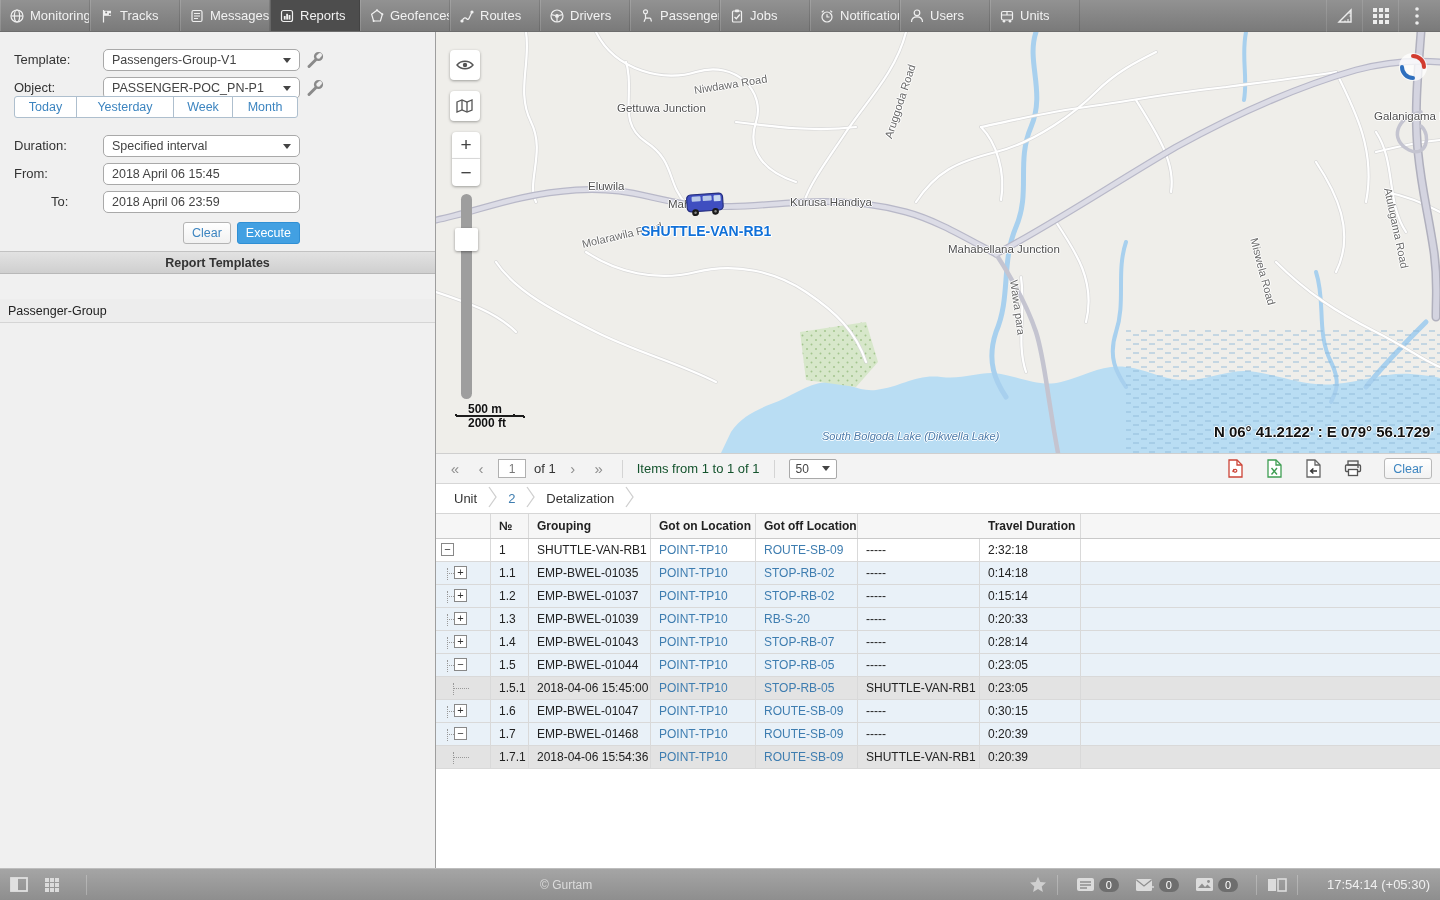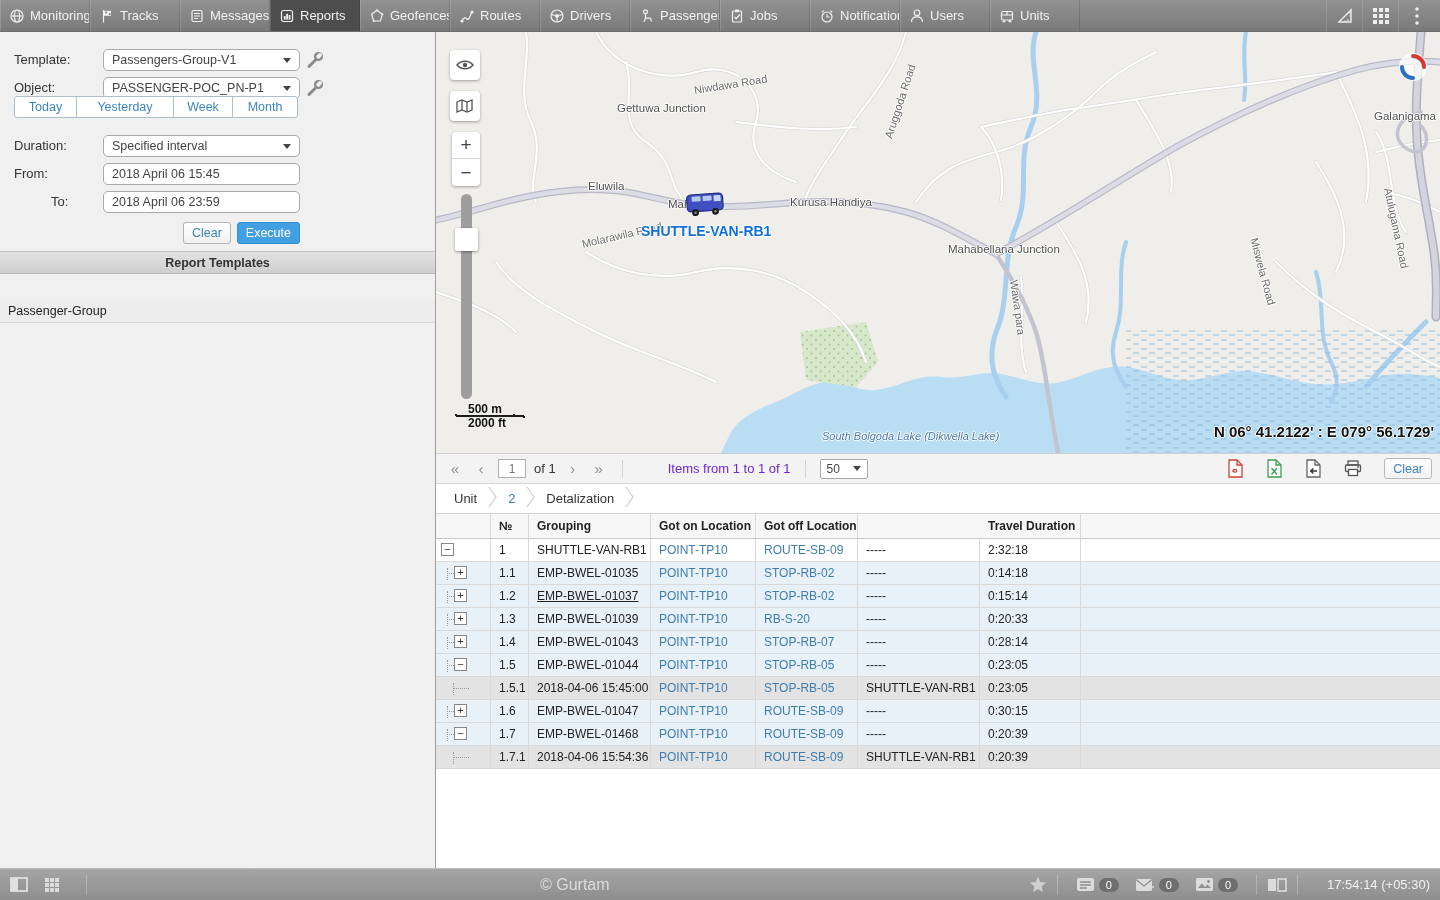--- a/index.html
+++ b/index.html
@@ -90,21 +90,21 @@
   .loc-link{color:#3e7db0;cursor:pointer;}
   .exp-box{display:inline-block;width:13px;height:13px;line-height:10px;text-align:center;border:1px solid #888;
     background:#fff;font-size:11px;color:#333;vertical-align:middle;margin-top:-2px;}
   .dotline{display:inline-block;border-top:1px dotted #999;vertical-align:middle;margin-top:-1px;}
   .vrail{display:inline-block;width:1px;height:12px;border-left:1px dotted #999;vertical-align:middle;margin-right:-1px;}
   
   #statusbar{position:absolute;left:0;bottom:0;width:1440px;height:32px;background:linear-gradient(#a5a5a5,#8e8e8e);
     border-top:1px solid #bdbdbd;display:flex;align-items:center;color:#e3e3e3;}
   #sb-left{display:flex;align-items:center;gap:16px;padding-left:10px;}
   .sb-sep{width:1px;height:20px;background:rgba(255,255,255,.25);margin:0 10px;}
-  #copyright{position:absolute;left:540px;font-size:16px;color:#dcdcdc;}
+  #copyright{position:absolute;left:540px;font-size:12px;color:#dcdcdc;}
   #sb-right{margin-left:auto;display:flex;align-items:center;padding-right:10px;}
   .counter{display:flex;align-items:center;gap:4px;margin:0 8px;}
   .badge{background:#6e6e6e;color:#fff;border-radius:9px;font-size:11px;padding:1px 7px;}
   #sb-time{font-size:13px;color:#f0f0f0;margin-left:10px;min-width:112px;text-align:right;}
 </style>
 </head>
 <body>
 
 <div id="topbar">
   <div id="tabs">
@@ -444,21 +444,21 @@
 
 <div id="report">
   <div id="pagbar">
     <span class="pg-arrow">«</span>
     <span class="pg-arrow">‹</span>
     <input id="page-input" value="1" style="">
     <span style="color:#333;">of 1</span>
     <span class="pg-arrow">›</span>
     <span class="pg-arrow">»</span>
     <span class="pg-sep"></span>
-    <span style="color:#6d28d9;margin-left:31px;">Items from 1 to 1 of 1</span>
+    <span style="color:#14532d;">Items from 1 to 1 of 1</span>
     <span class="pg-sep"></span>
     <div id="pagesize">
       <span>50</span>
         <span class="arr"></span>
     </div>
     <div id="pag-right">
       <svg width="17" height="19" viewBox="0 0 17 19">
           <path d="M2,1 H10 L15,6 V18 H2 Z" fill="#fff" stroke="#cc4437" stroke-width="1.3"></path>
           <path d="M10,1 V6 H15" fill="none" stroke="#cc4437" stroke-width="1.3"></path>
           <path d="M6,13 C5.2,10.5 9.5,9.5 9.8,11.5 C10,13.5 5.5,14.5 6.8,10" fill="none" stroke="#cc4437" stroke-width="1.2"></path>
@@ -522,21 +522,21 @@
         <div class="tcell" style="width: 38px;">1.1</div>
         <div class="tcell" style="width: 122px;">EMP-BWEL-01035</div>
         <div class="tcell" style="width: 105px;"><span class="loc-link">POINT-TP10</span></div>
         <div class="tcell" style="width: 102px;"><span class="loc-link">STOP-RB-02</span></div>
         <div class="tcell" style="width: 122px;">-----</div>
         <div class="tcell" style="width: 101px;">0:14:18</div>
       </div>
       <div class="trow tone-blue">
         <div class="tcell first" style="width: 55px;"><span style="margin-left:11px;"><span class="vrail"></span><span class="dotline" style="width:7px;"></span><span class="exp-box">+</span></span></div>
         <div class="tcell" style="width: 38px;">1.2</div>
-        <div class="tcell" style="width: 122px; text-decoration: underline;">EMP-BWEL-01037</div>
+        <div class="tcell" style="width: 122px;">EMP-BWEL-01037</div>
         <div class="tcell" style="width: 105px;"><span class="loc-link">POINT-TP10</span></div>
         <div class="tcell" style="width: 102px;"><span class="loc-link">STOP-RB-02</span></div>
         <div class="tcell" style="width: 122px;">-----</div>
         <div class="tcell" style="width: 101px;">0:15:14</div>
       </div>
       <div class="trow tone-blue">
         <div class="tcell first" style="width: 55px;"><span style="margin-left:11px;"><span class="vrail"></span><span class="dotline" style="width:7px;"></span><span class="exp-box">+</span></span></div>
         <div class="tcell" style="width: 38px;">1.3</div>
         <div class="tcell" style="width: 122px;">EMP-BWEL-01039</div>
         <div class="tcell" style="width: 105px;"><span class="loc-link">POINT-TP10</span></div>

